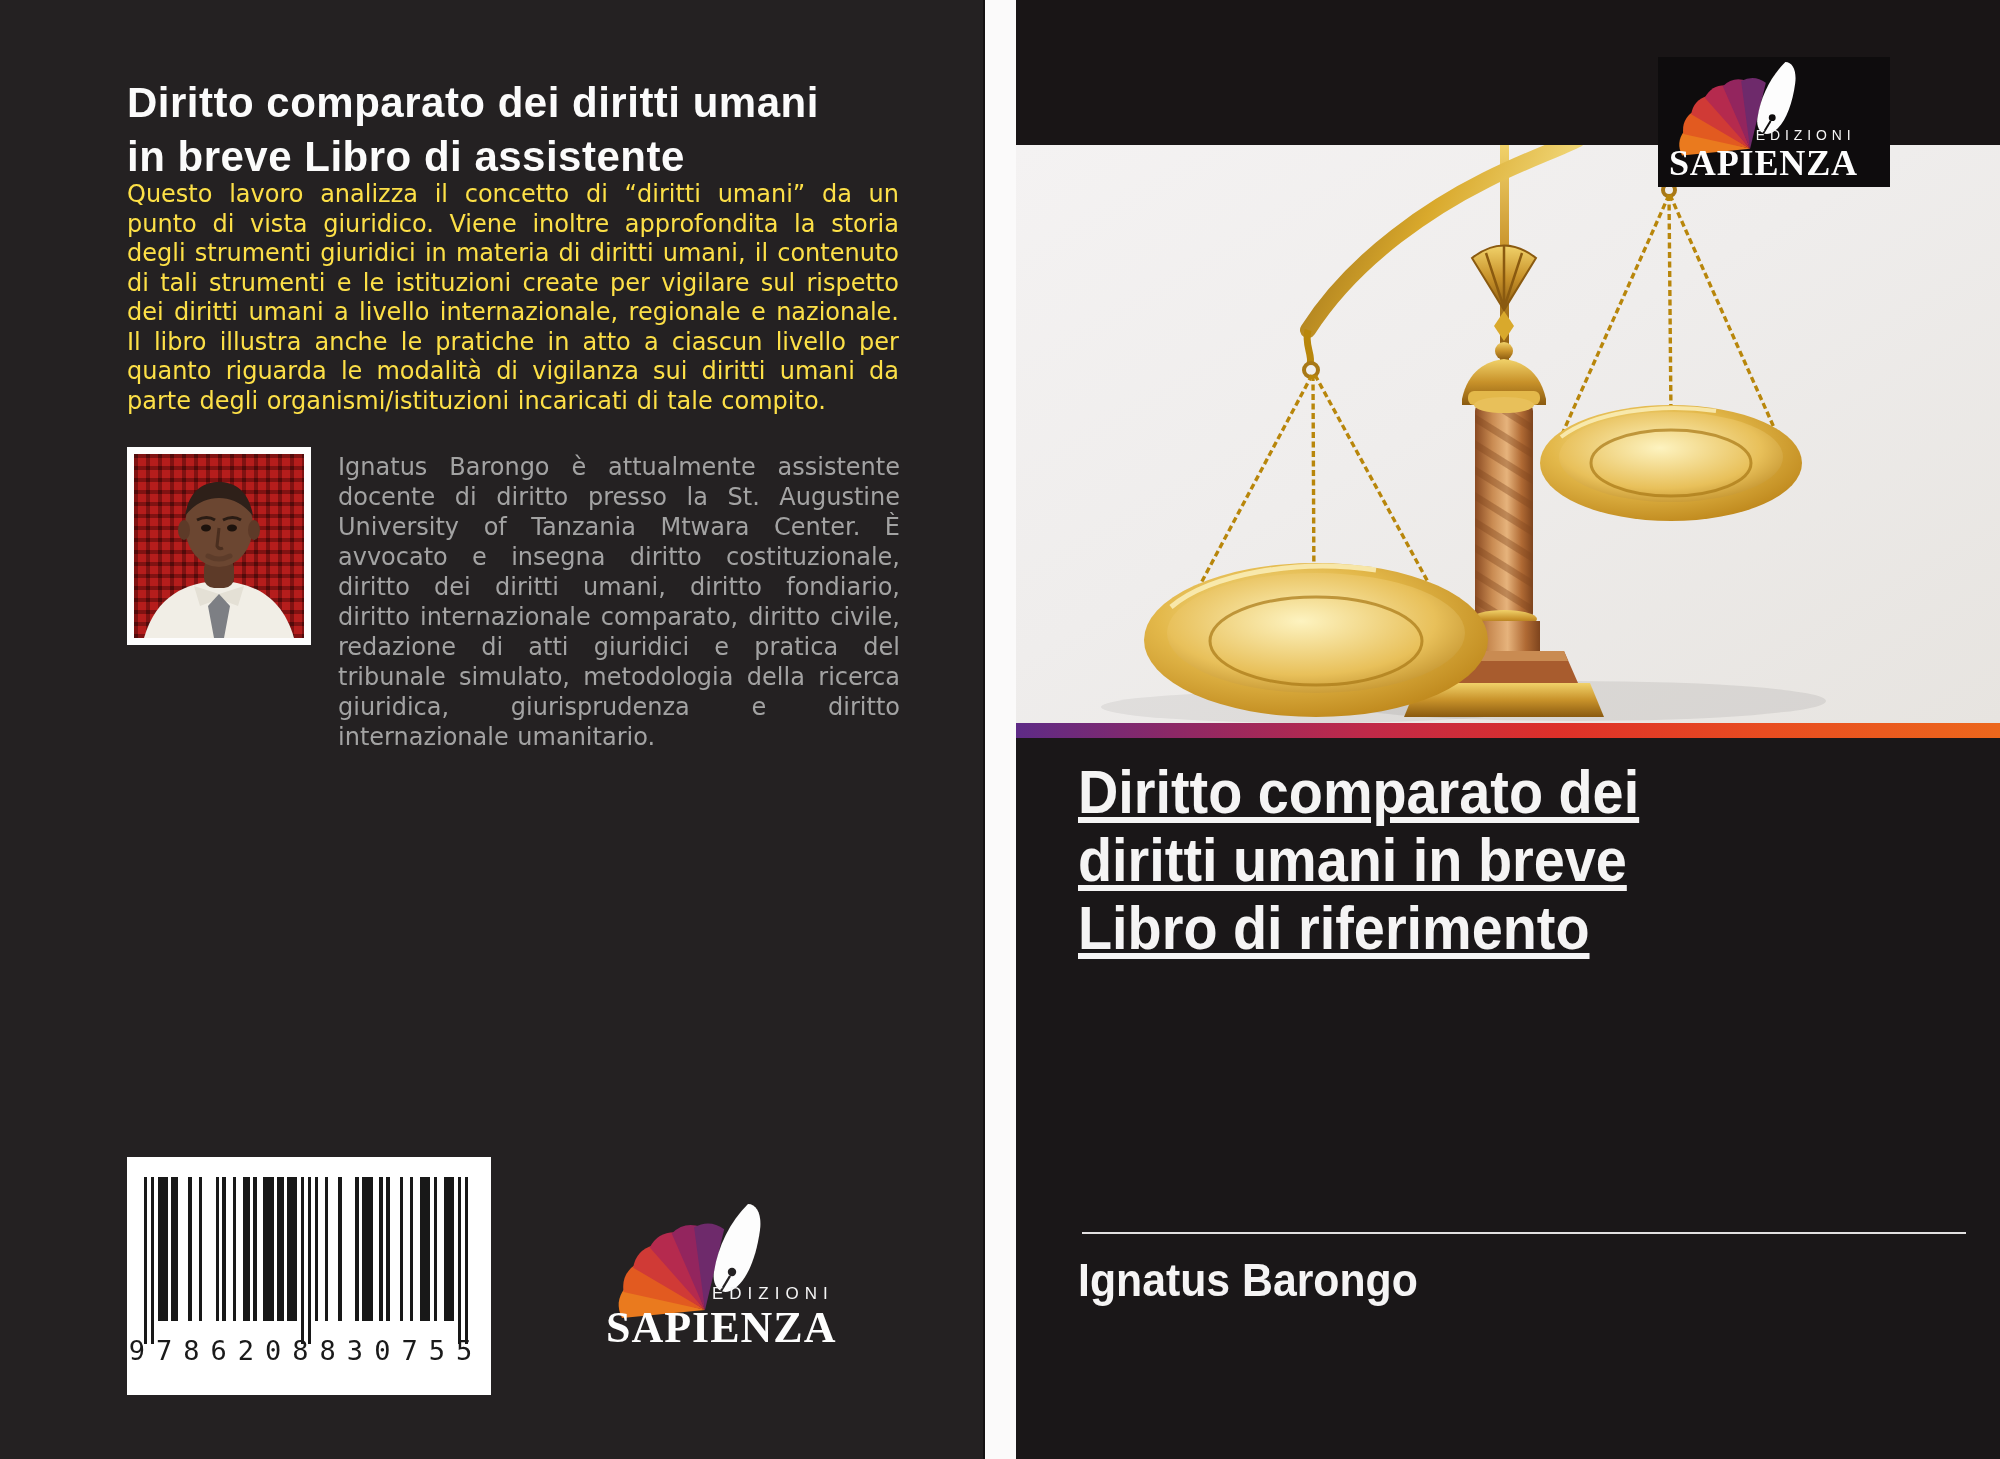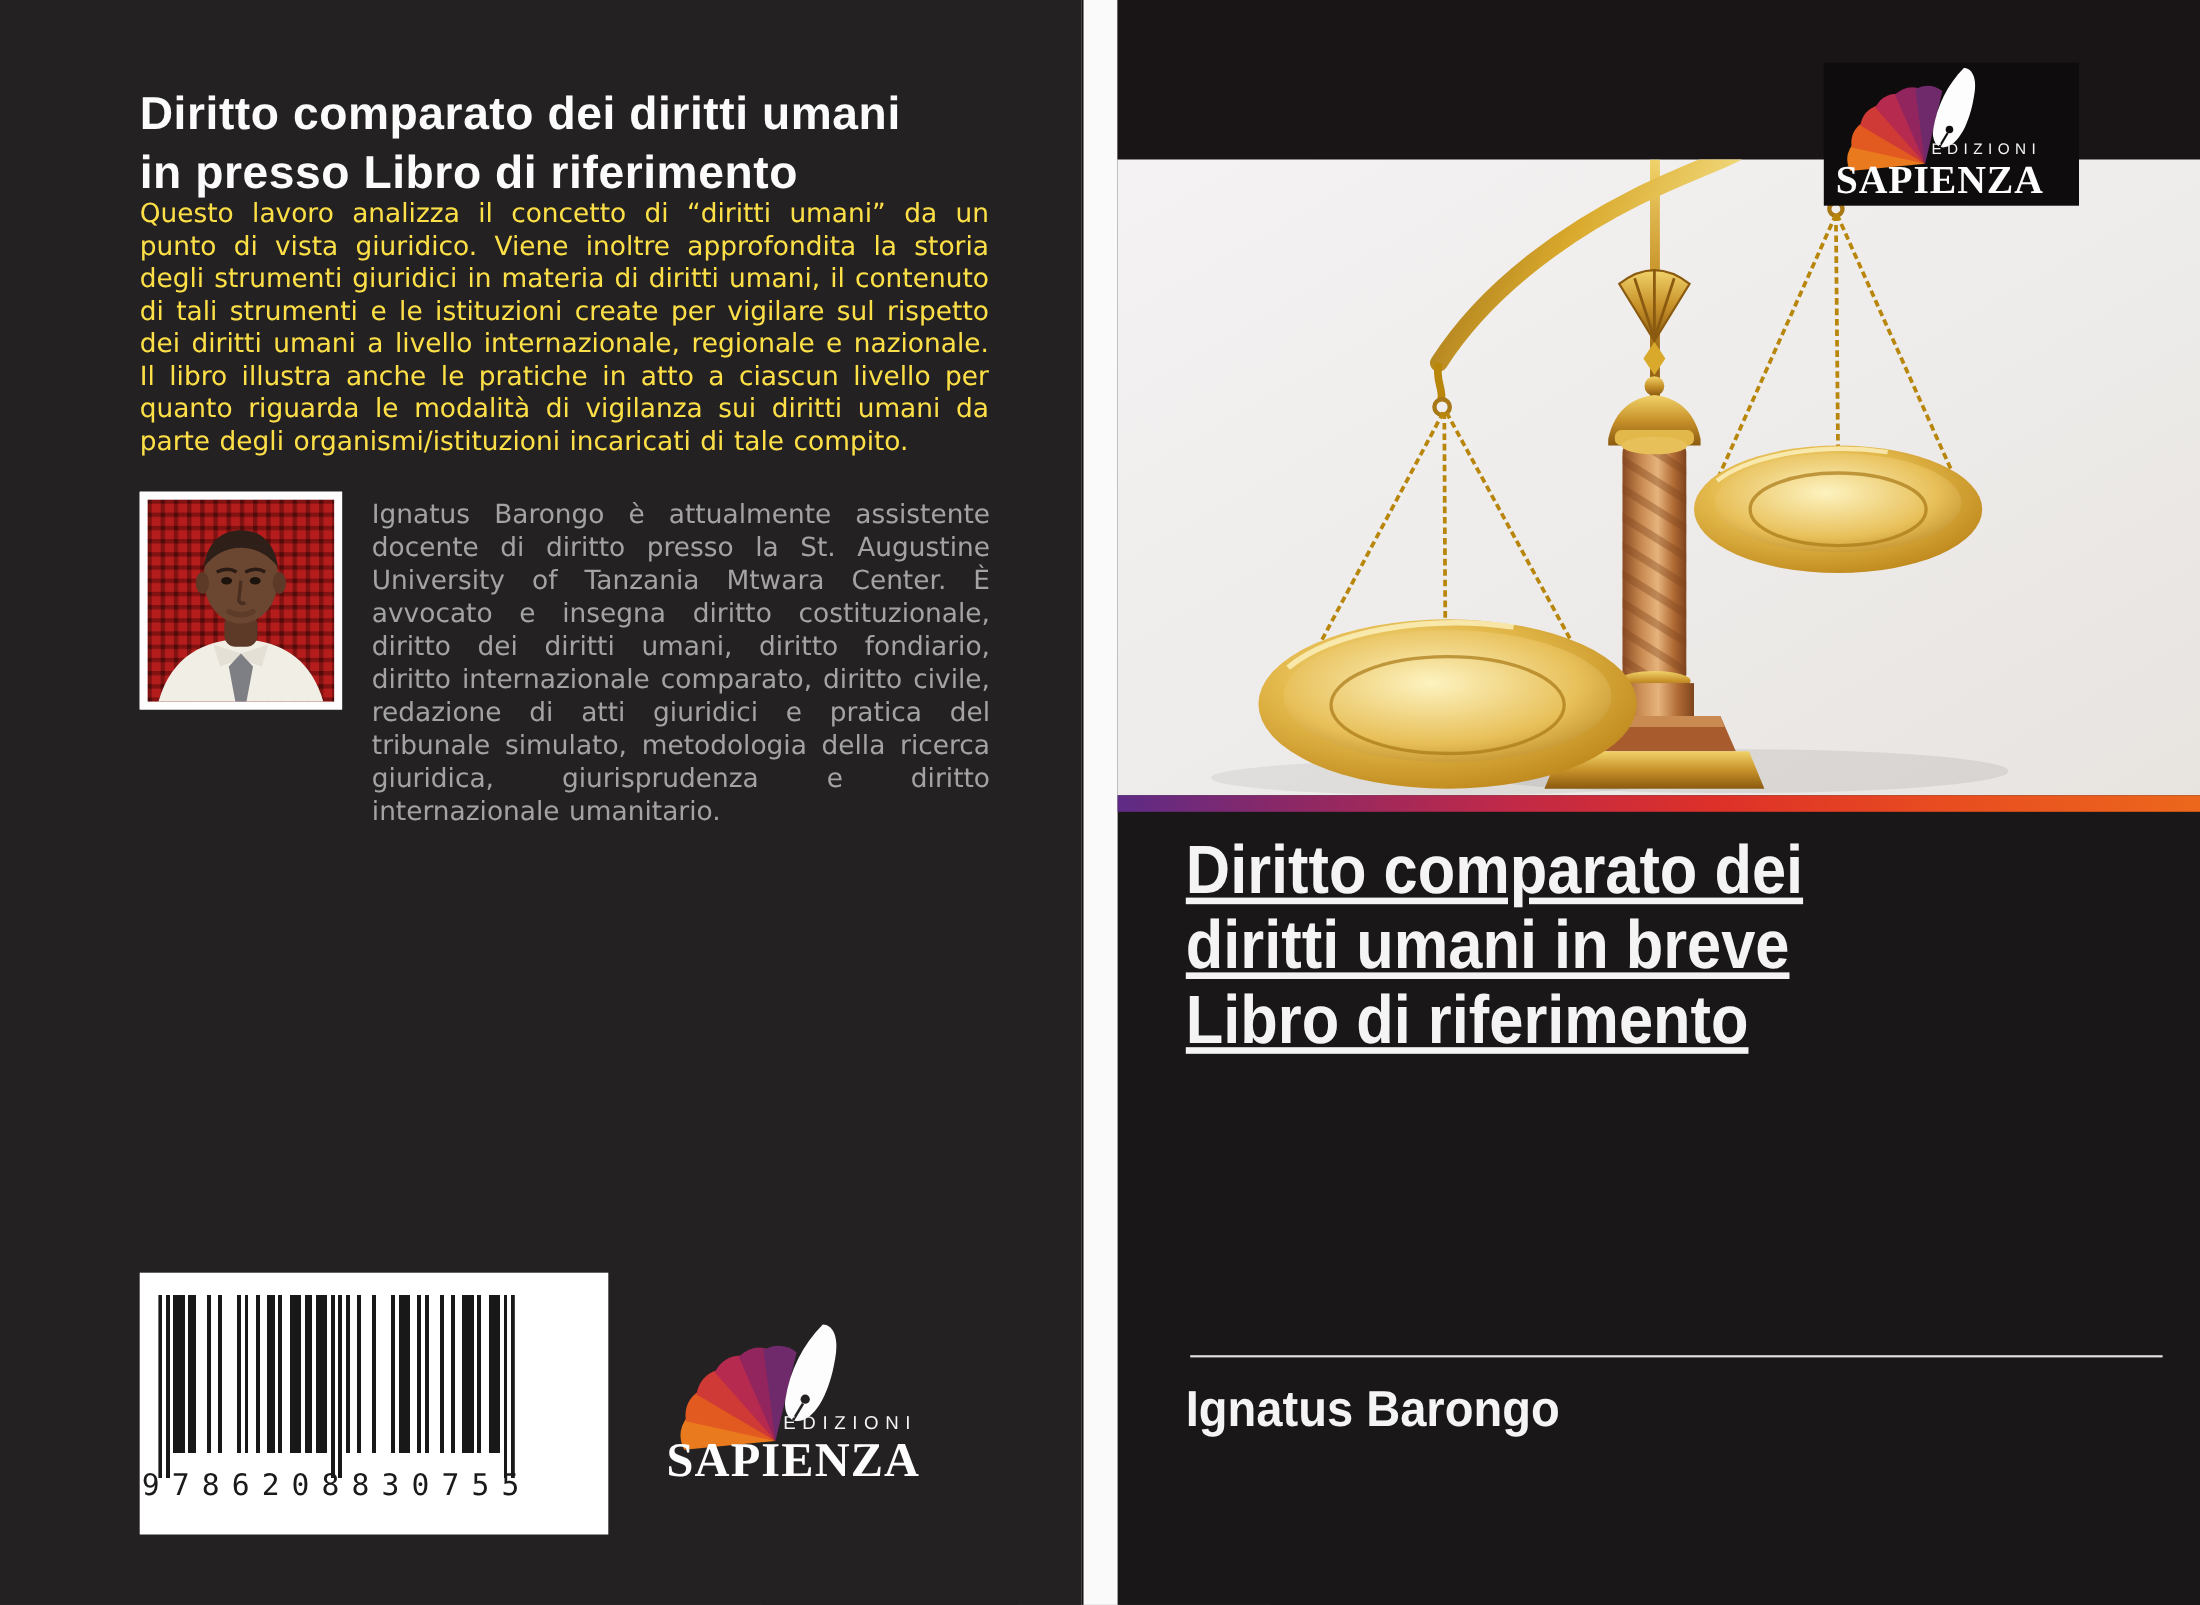--- a/index.html
+++ b/index.html
@@ -15,21 +15,21 @@
   .back-desc{position:absolute;left:127px;top:180px;width:772px;
              font-size:24px;line-height:29.5px;color:#fde047;
              text-align:justify;word-spacing:1px;}
   .author-photo{position:absolute;left:127px;top:447px;width:170px;height:184px;
                 background:#fff;border:7px solid #fdfdfd;}
   .author-bio{position:absolute;left:338px;top:452px;width:562px;
               font-size:24px;line-height:30px;color:#a3a3a3;
               text-align:justify;word-spacing:1px;}
 
   
-  .barcode-box{position:absolute;left:127px;top:1157px;width:426px;height:238px;
+  .barcode-box{position:absolute;left:127px;top:1157px;width:364px;height:238px;
                background:#fff;}
   .barcode-bars{position:absolute;left:17px;top:20px;width:324px;height:178px;}
   .barcode-digits{position:absolute;left:0;top:178px;width:358px;
                   text-align:center;font-family:"DejaVu Sans Mono",monospace;
                   font-size:27px;letter-spacing:11px;color:#1a1a1a;white-space:pre;}
 
   
   .spine{position:absolute;left:983px;top:0;width:33px;height:1459px;
          background:#fbfafa;border-left:2px solid #141112;}
 
@@ -71,21 +71,21 @@
 </style>
 </head>
 <body>
 
 <div class="page">
 
   <div class="back-cover">
 
     <div class="back-title">
       <div>Diritto comparato dei diritti umani</div>
-      <div>in presso Libro di riferimento</div>
+      <div>in breve Libro di assistente</div>
     </div>
 
     <div class="back-desc">Questo lavoro analizza il concetto di “diritti umani” da un punto di vista giuridico. Viene inoltre approfondita la storia degli strumenti giuridici in materia di diritti umani, il contenuto di tali strumenti e le istituzioni create per vigilare sul rispetto dei diritti umani a livello internazionale, regionale e nazionale. Il libro illustra anche le pratiche in atto a ciascun livello per quanto riguarda le modalità di vigilanza sui diritti umani da parte degli organismi/istituzioni incaricati di tale compito.</div>
 
     <div class="author-photo">
       <svg width="170" height="184" viewBox="0 0 170 184">
         <defs>
           <pattern id="plaid" width="12" height="12" patternUnits="userSpaceOnUse">
             <rect width="12" height="12" fill="#b51d1c"></rect>
             <rect width="12" height="4" fill="#6f0f0f" opacity=".75"></rect>

